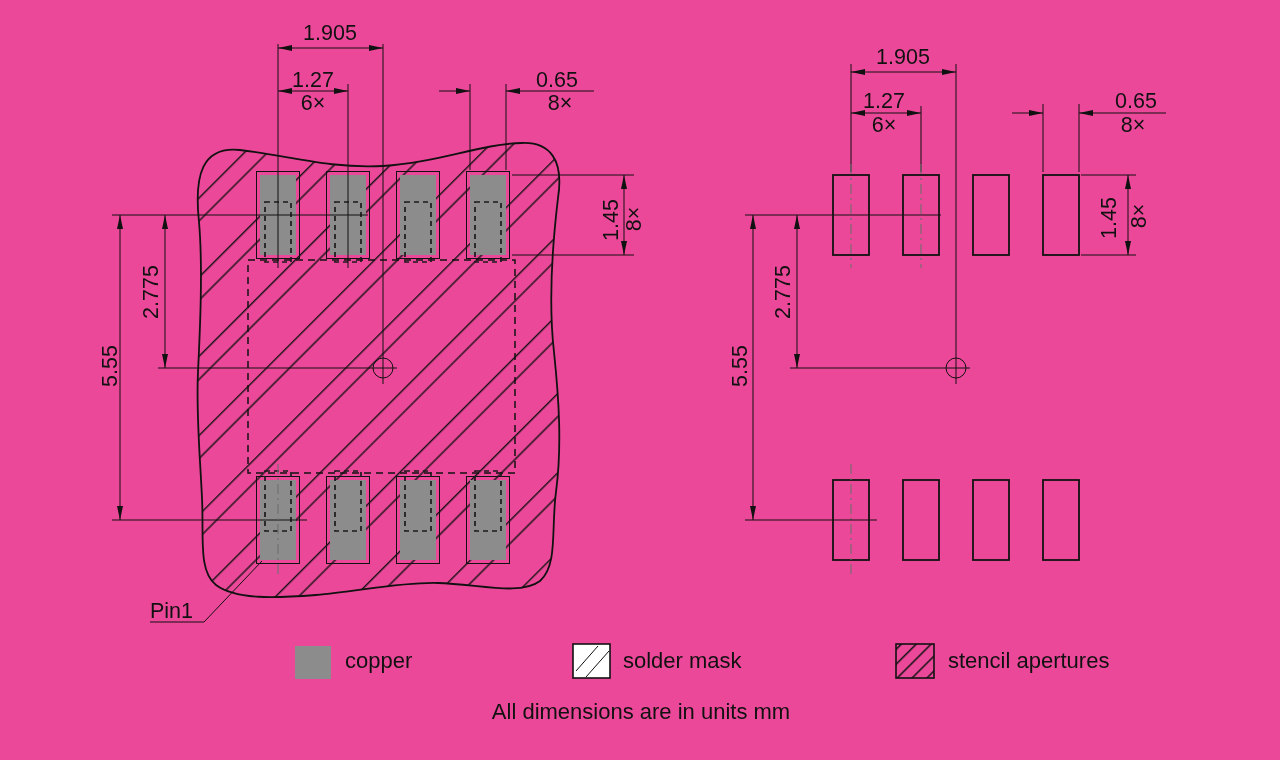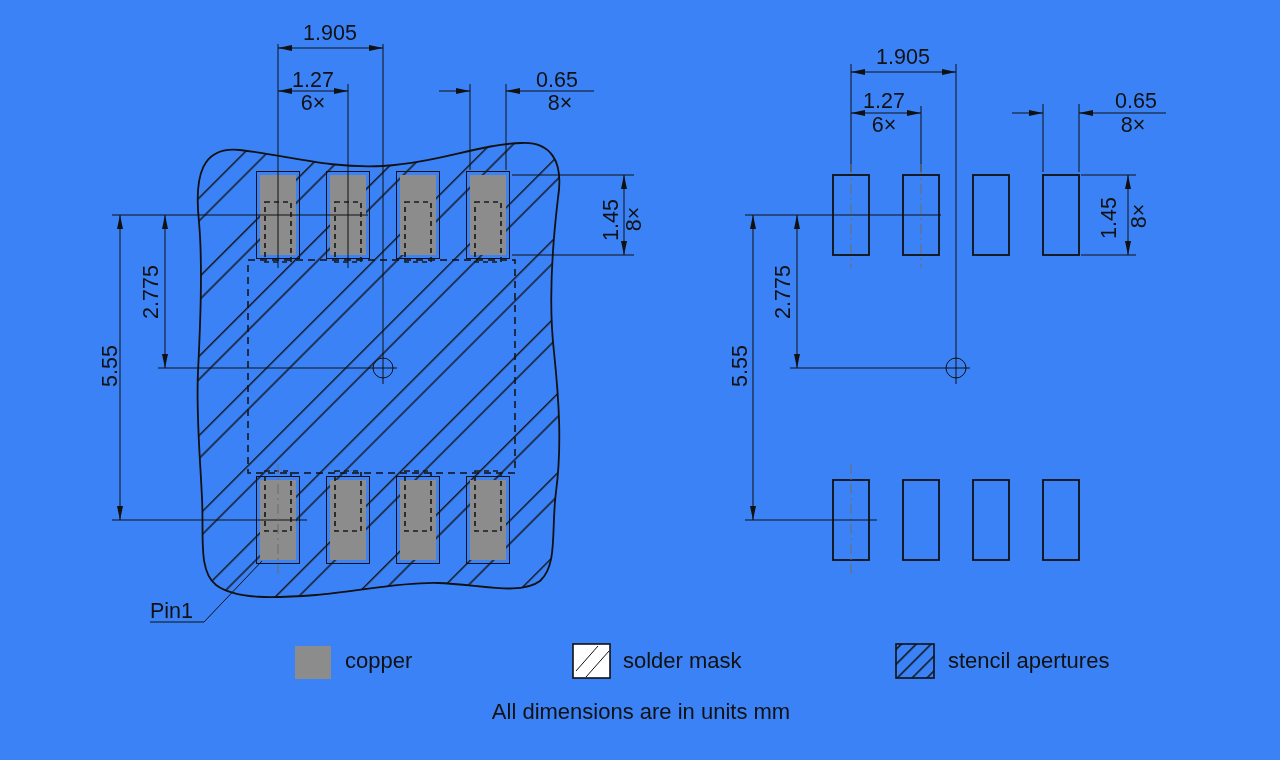--- a/index.html
+++ b/index.html
@@ -1,16 +1,16 @@
 <!DOCTYPE html>
 <html><head>
 <meta charset="utf-8">
 <style>
   html,body { margin:0; padding:0; background:#ffffff; }
-  #stage { position:relative; width:1280px; height:760px; background:#3b82f6; overflow:hidden; }
+  #stage { position:relative; width:1280px; height:760px; background:#ec4899; overflow:hidden; }
   svg text { font-family:"Liberation Sans", sans-serif; fill:#111111; }
   .dim  { font-size:21.5px; }
   .lg   { font-size:22px; }
   .thin   { stroke:#111111; stroke-width:1;   fill:none; }
   .thick  { stroke:#111111; stroke-width:1.8; fill:none; }
   .dashed { stroke:#111111; stroke-width:1.5; fill:none; stroke-dasharray:7 5; }
   .termdash { stroke:#1a1a1a; stroke-width:1.7; fill:none; stroke-dasharray:5 4; }
   .cmark  { stroke:#6f6f6f; stroke-width:1.1; fill:none; stroke-dasharray:10 4 2 4; }
 </style>
 </head>

